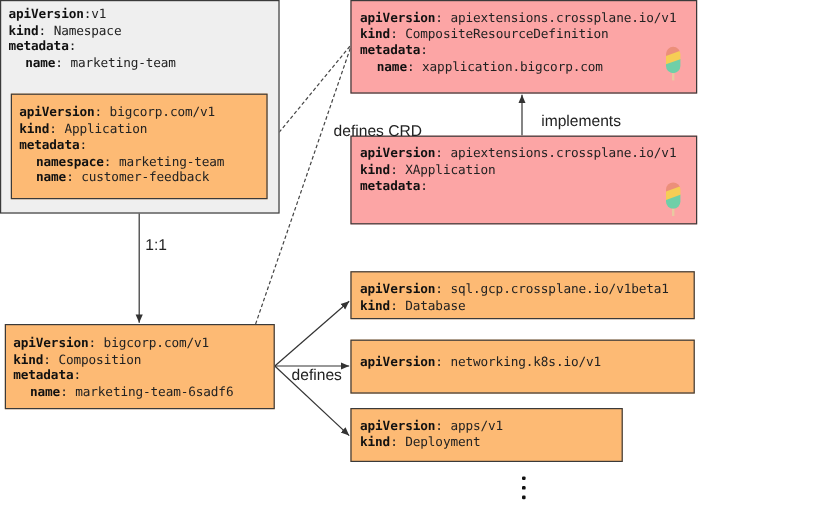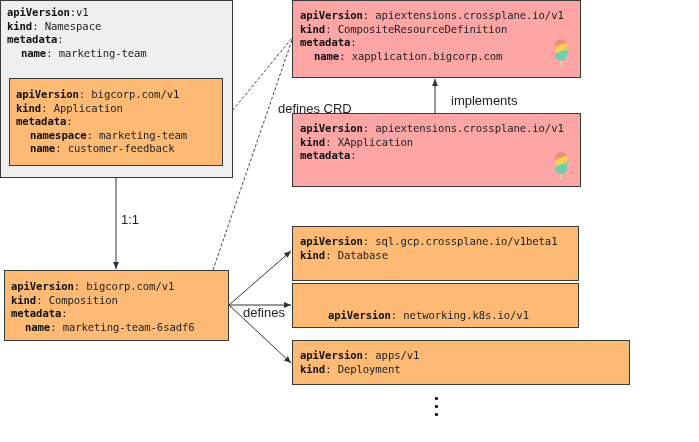--- a/index.html
+++ b/index.html
@@ -76,32 +76,32 @@
       <rect x="0" y="15" width="14" height="12" fill="#6fcfa8" transform="skewY(-20)"></rect>
     </g>
     <rect x="6" y="22" width="2" height="6" fill="#e8c9a0"></rect>
   </svg>
 </div>
 
 <div class="box blue" style="left:4px;top:270px;width:225px;height:71px;">
   <div class="yaml" style="left:6px;top:9px;"><div><span class="k">apiVersion</span><span>: </span><span>bigcorp.com/v1</span></div><div><span class="k">kind</span><span>: </span><span>Composition</span></div><div><span class="k">metadata</span><span>:</span><span></span></div><div class="ind"><span class="k">name</span><span>: </span><span>marketing-team-6sadf6</span></div></div>
 </div>
 
-<div class="box blue" style="left:292px;top:226px;width:287px;height:55px;">
+<div class="box blue" style="left:292px;top:226px;width:287px;height:40px;">
   <div class="yaml" style="left:7px;top:8px;"><div><span class="k">apiVersion</span><span>: </span><span>sql.gcp.crossplane.io/v1beta1</span></div><div><span class="k">kind</span><span>: </span><span>Database</span></div></div>
 </div>
 <div class="box blue" style="left:292px;top:283px;width:287px;height:45px;">
-  <div class="yaml" style="left:7px;top:25px;margin-left:28px;"><div><span class="k">apiVersion</span><span>: </span><span>networking.k8s.io/v1</span></div></div>
+  <div class="yaml" style="left:7px;top:12px;"><div><span class="k">apiVersion</span><span>: </span><span>networking.k8s.io/v1</span></div></div>
 </div>
-<div class="box blue" style="left:292px;top:340px;width:338px;height:45px;">
+<div class="box blue" style="left:292px;top:340px;width:227px;height:45px;">
   <div class="yaml" style="left:7px;top:8px;"><div><span class="k">apiVersion</span><span>: </span><span>apps/v1</span></div><div><span class="k">kind</span><span>: </span><span>Deployment</span></div></div>
 </div>
 
 <div class="lbl" style="left:278px;top:85px;margin-top:16px;">defines CRD</div>
 <div class="lbl" style="left:451px;top:93px;">implements</div>
-<div class="lbl" style="left:121px;top:212px;">1:1</div>
+<div class="lbl" style="left:121px;top:196px;">1:1</div>
 <div class="lbl" style="left:243px;top:305px;">defines</div>
 
 <div class="dots" style="left:435px;top:397px;">
   <span></span>
     <span></span>
     <span></span>
 </div>
 
 </body></html>

